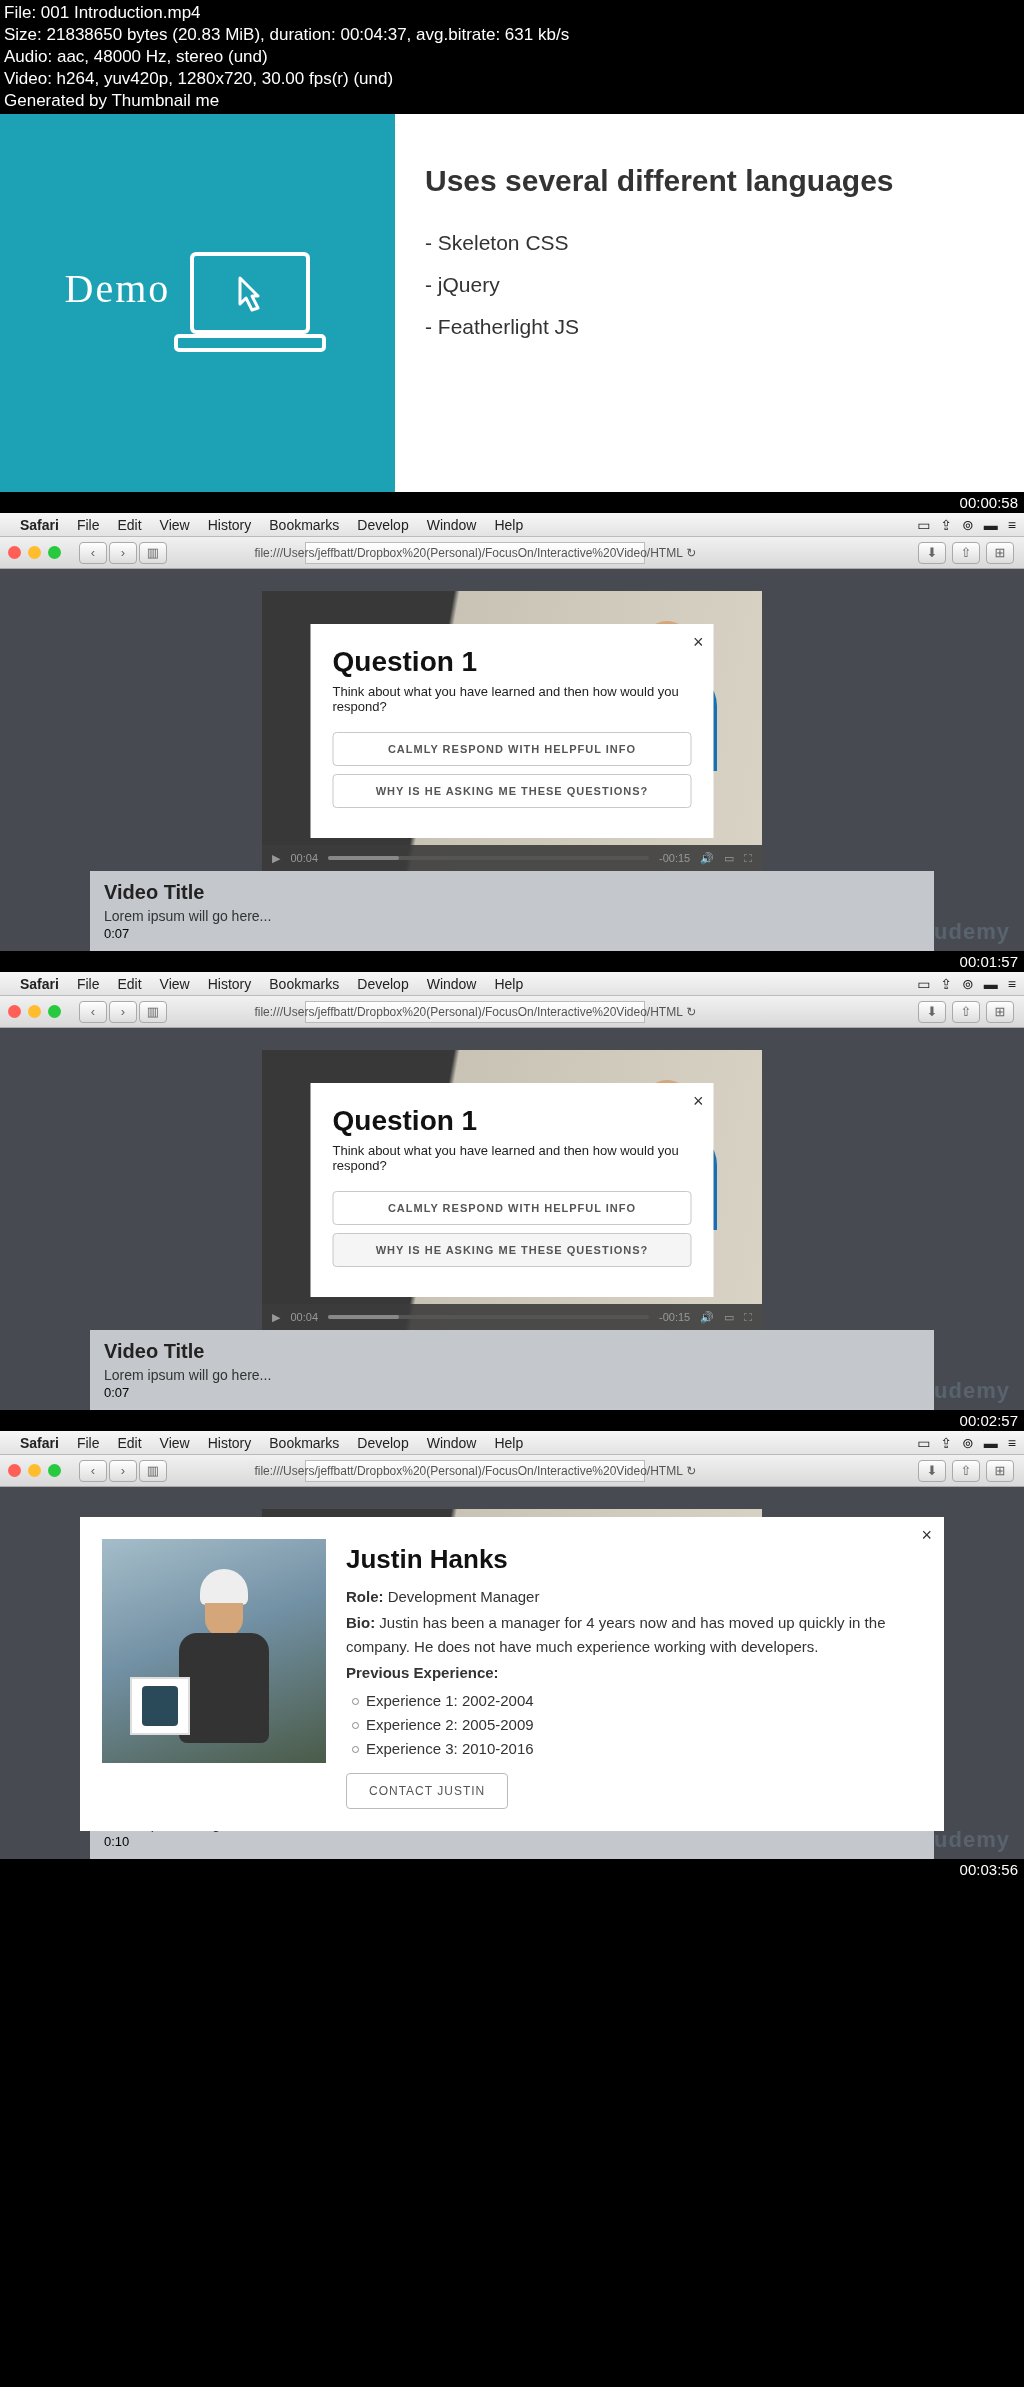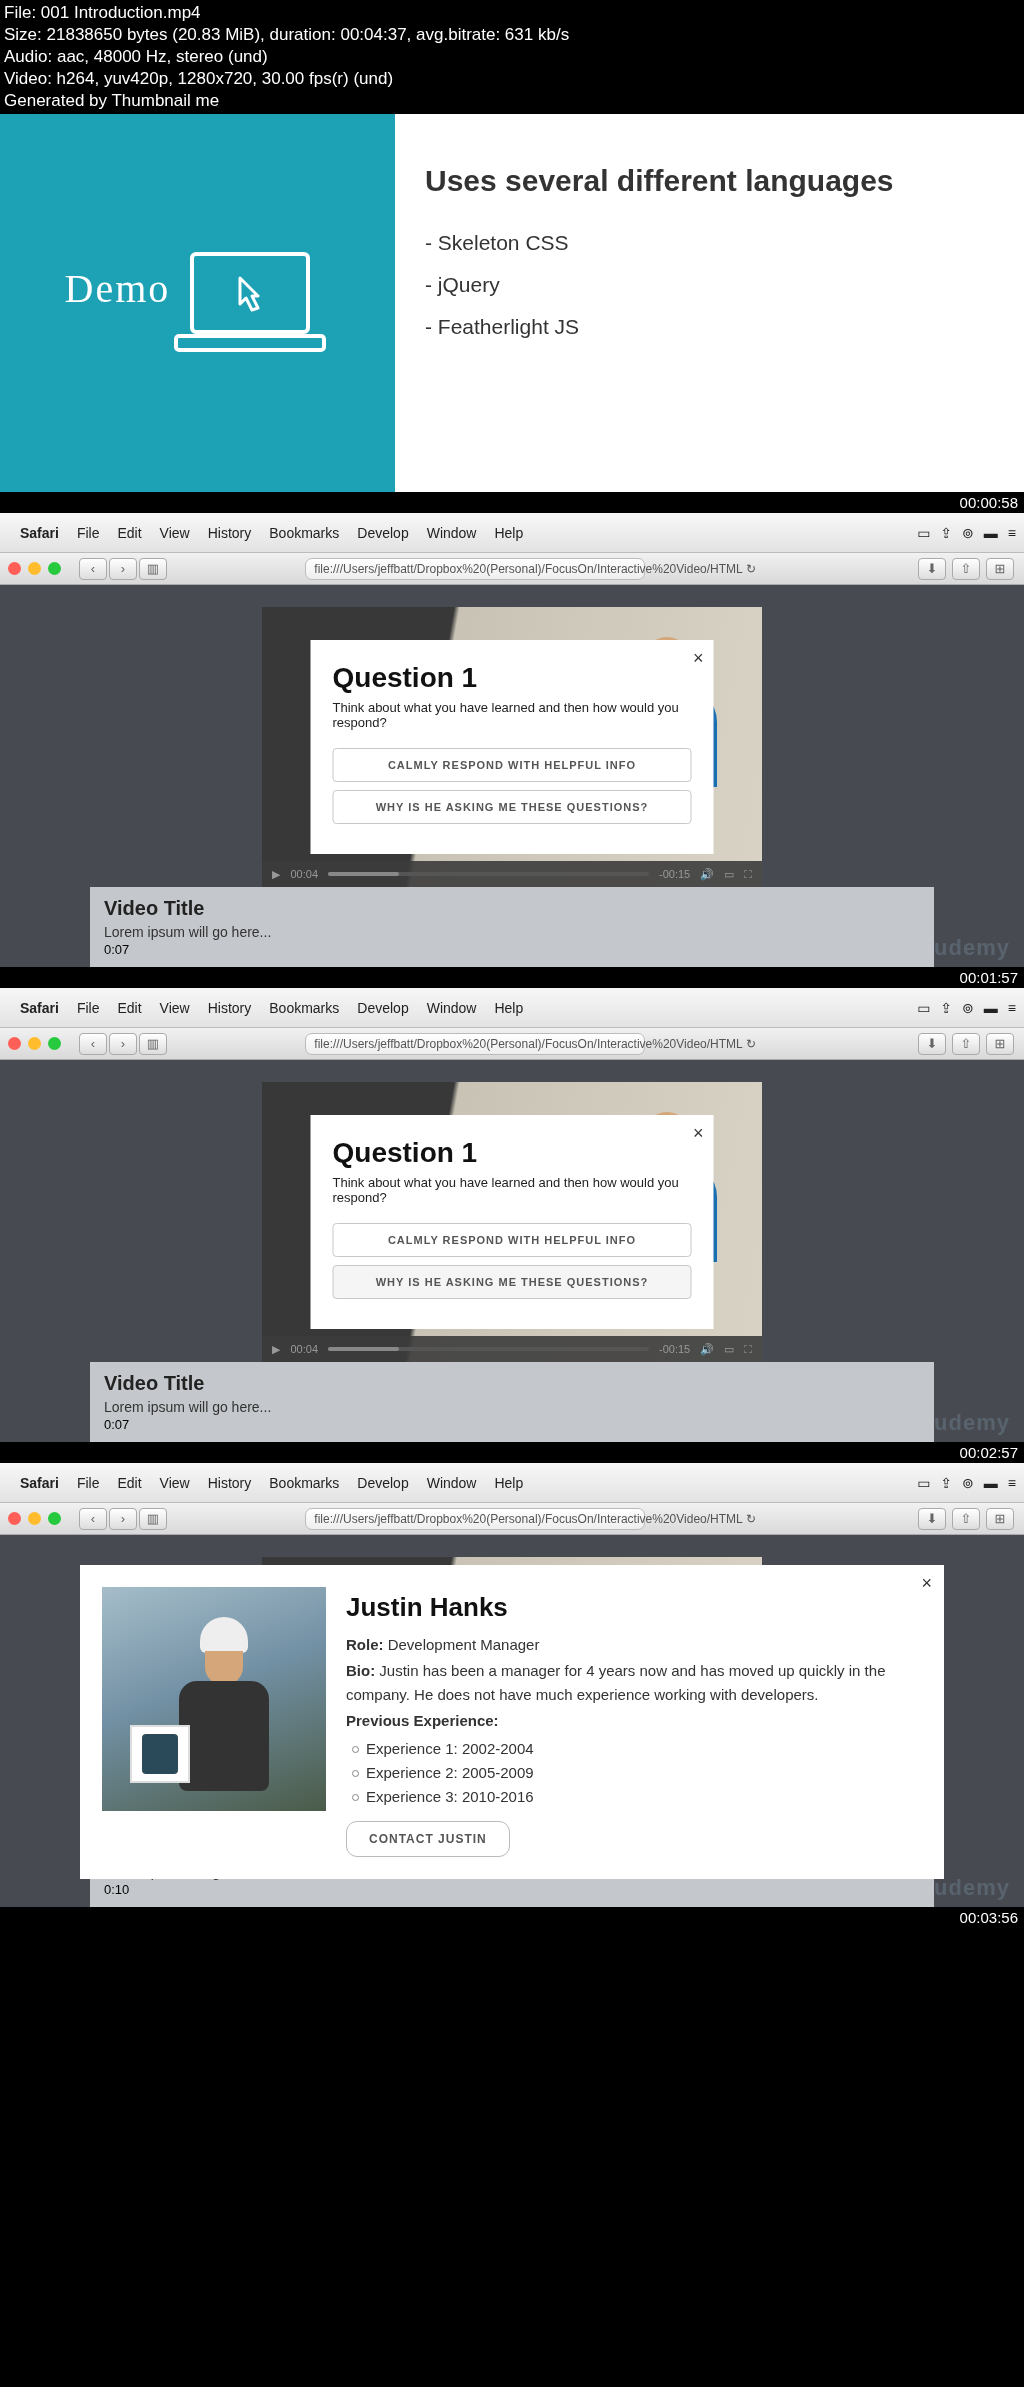--- a/index.html
+++ b/index.html
@@ -8,34 +8,34 @@
 .slide1{display:flex;height:378px;background:#fff}
 .slide1-left{background:#1da1b5;width:395px;display:flex;flex-direction:row;align-items:center;justify-content:center}
 .demo-title{color:#fff;font-size:40px;font-weight:300;letter-spacing:2px;margin-bottom:30px;font-family:Georgia,serif}
 .laptop-icon{width:160px;height:110px}
 .slide1-right{flex:1;padding:50px 30px}
 .slide1-heading{font-size:30px;font-weight:700;color:#333;margin-bottom:24px}
 .slide1-list{list-style:none;font-size:21px;color:#333;line-height:2}
 .slide1-list li:before{content:"- "}
 .timestamp{background:#000;color:#fff;text-align:right;font-size:15px;padding:2px 6px;font-family:Arial}
 .mac-window{background:#fff}
-.menubar{background:linear-gradient(#f7f7f7,#e3e3e3);height:40px;display:flex;align-items:center;font-size:14px;padding:0 8px;border-bottom:1px solid #bbb}
+.menubar{background:linear-gradient(#f7f7f7,#e3e3e3);height:24px;display:flex;align-items:center;font-size:14px;padding:0 8px;border-bottom:1px solid #bbb}
 .apple-icon{font-size:16px;margin-right:12px}
 .menubar-item{margin-right:18px;color:#222}
 .menubar-item.bold{font-weight:700}
 .menubar-right{margin-left:auto;display:flex;gap:10px;align-items:center}
 .menubar-right span{font-size:14px;color:#222}
 .toolbar{background:linear-gradient(#f1f1f1,#d9d9d9);height:32px;display:flex;align-items:center;padding:0 8px;border-bottom:1px solid #aaa}
 .traffic{display:flex;gap:7px;margin-right:18px}
 .traffic-light{width:13px;height:13px;border-radius:50%}
 .tl-red{background:#ff5f56}
 .tl-yellow{background:#ffbd2e}
 .tl-green{background:#27c93f}
 .nav-btn{width:28px;height:22px;background:linear-gradient(#fff,#ddd);border:1px solid #aaa;border-radius:4px;margin-right:2px;font-size:13px;display:flex;align-items:center;justify-content:center;color:#666}
-.addressbar{flex:1;max-width:340px;margin:0 auto;background:linear-gradient(#fff,#eee);border:1px solid #bbb;border-radius:7px;height:22px;font-size:12px;color:#555;display:flex;align-items:center;padding:0 8px;}
+.addressbar{flex:1;max-width:340px;margin:0 auto;background:linear-gradient(#fff,#eee);border:1px solid #bbb;border-radius:0;height:22px;font-size:12px;color:#555;display:flex;align-items:center;padding:0 8px;justify-content:center}
 .toolbar-right{margin-left:auto;display:flex;gap:4px}
 .browser-body{background:#474a50;padding:22px 90px 0;position:relative}
 .video-area{position:relative;width:500px;height:280px;background:#333;margin:0 auto}
 .video-bg{position:absolute;inset:0;background:linear-gradient(100deg,#383838 0%,#383838 35%,#c8c3b5 36%,#d8d3c4 100%)}
 .person{position:absolute;right:45px;top:30px;width:100px;height:160px}
 .person-head{width:50px;height:55px;background:#d4a67a;border-radius:25px 25px 22px 22px;margin:0 auto}
 .person-body{width:100px;height:100px;background:#1a6fb0;border-radius:35px 35px 0 0;margin-top:-5px}
 .modal{position:absolute;left:50%;top:50%;transform:translate(-50%,-50%);background:#fff;width:403px;padding:22px;z-index:10}
 .modal-close{position:absolute;top:8px;right:10px;font-size:18px;color:#333;cursor:pointer}
 .modal-title{font-size:28px;font-weight:700;margin-bottom:6px;color:#111}
@@ -58,21 +58,21 @@
 .torso{width:90px;height:110px;background:#333;border-radius:18px 18px 8px 8px;margin:-4px auto 0}
 .photo-held{position:absolute;bottom:28px;left:28px;width:60px;height:58px;background:#fff;border:2px solid #ddd;display:flex;align-items:center;justify-content:center}
 .photo-held-inner{width:36px;height:40px;background:#2a4a5a;border-radius:4px}
 .profile-content{flex:1;font-size:15px;color:#333;line-height:1.6}
 .profile-name{font-size:26px;font-weight:700;color:#111;margin-bottom:4px}
 .profile-line{margin-bottom:2px}
 .profile-line b{font-weight:700}
 .exp-list{list-style:none;margin:4px 0 12px}
 .exp-list li{position:relative;padding-left:20px}
 .exp-list li:before{content:"";position:absolute;left:6px;top:9px;width:5px;height:5px;border:1px solid #888;border-radius:50%}
-.contact-btn{display:inline-block;padding:10px 22px;border:1px solid #bbb;border-radius:11px;font-size:12px;font-weight:700;letter-spacing:1px;text-transform:uppercase;color:#555;background:#fff}
+.contact-btn{display:inline-block;padding:10px 22px;border:1px solid #bbb;border-radius:4px;font-size:12px;font-weight:400;letter-spacing:1px;text-transform:uppercase;color:#555;background:#fff}
 .profile-close{position:absolute;top:8px;right:12px;font-size:18px;color:#333}
 .browser-body-tall{background:#474a50;padding:22px 90px 0;position:relative;min-height:320px}
 </style>
 </head>
 <body>
 
 <div class="fileinfo">
   <div>File: 001 Introduction.mp4</div>
   <div>Size: 21838650 bytes (20.83 MiB), duration: 00:04:37, avg.bitrate: 631 kb/s</div>
   <div>Audio: aac, 48000 Hz, stereo (und)</div>

